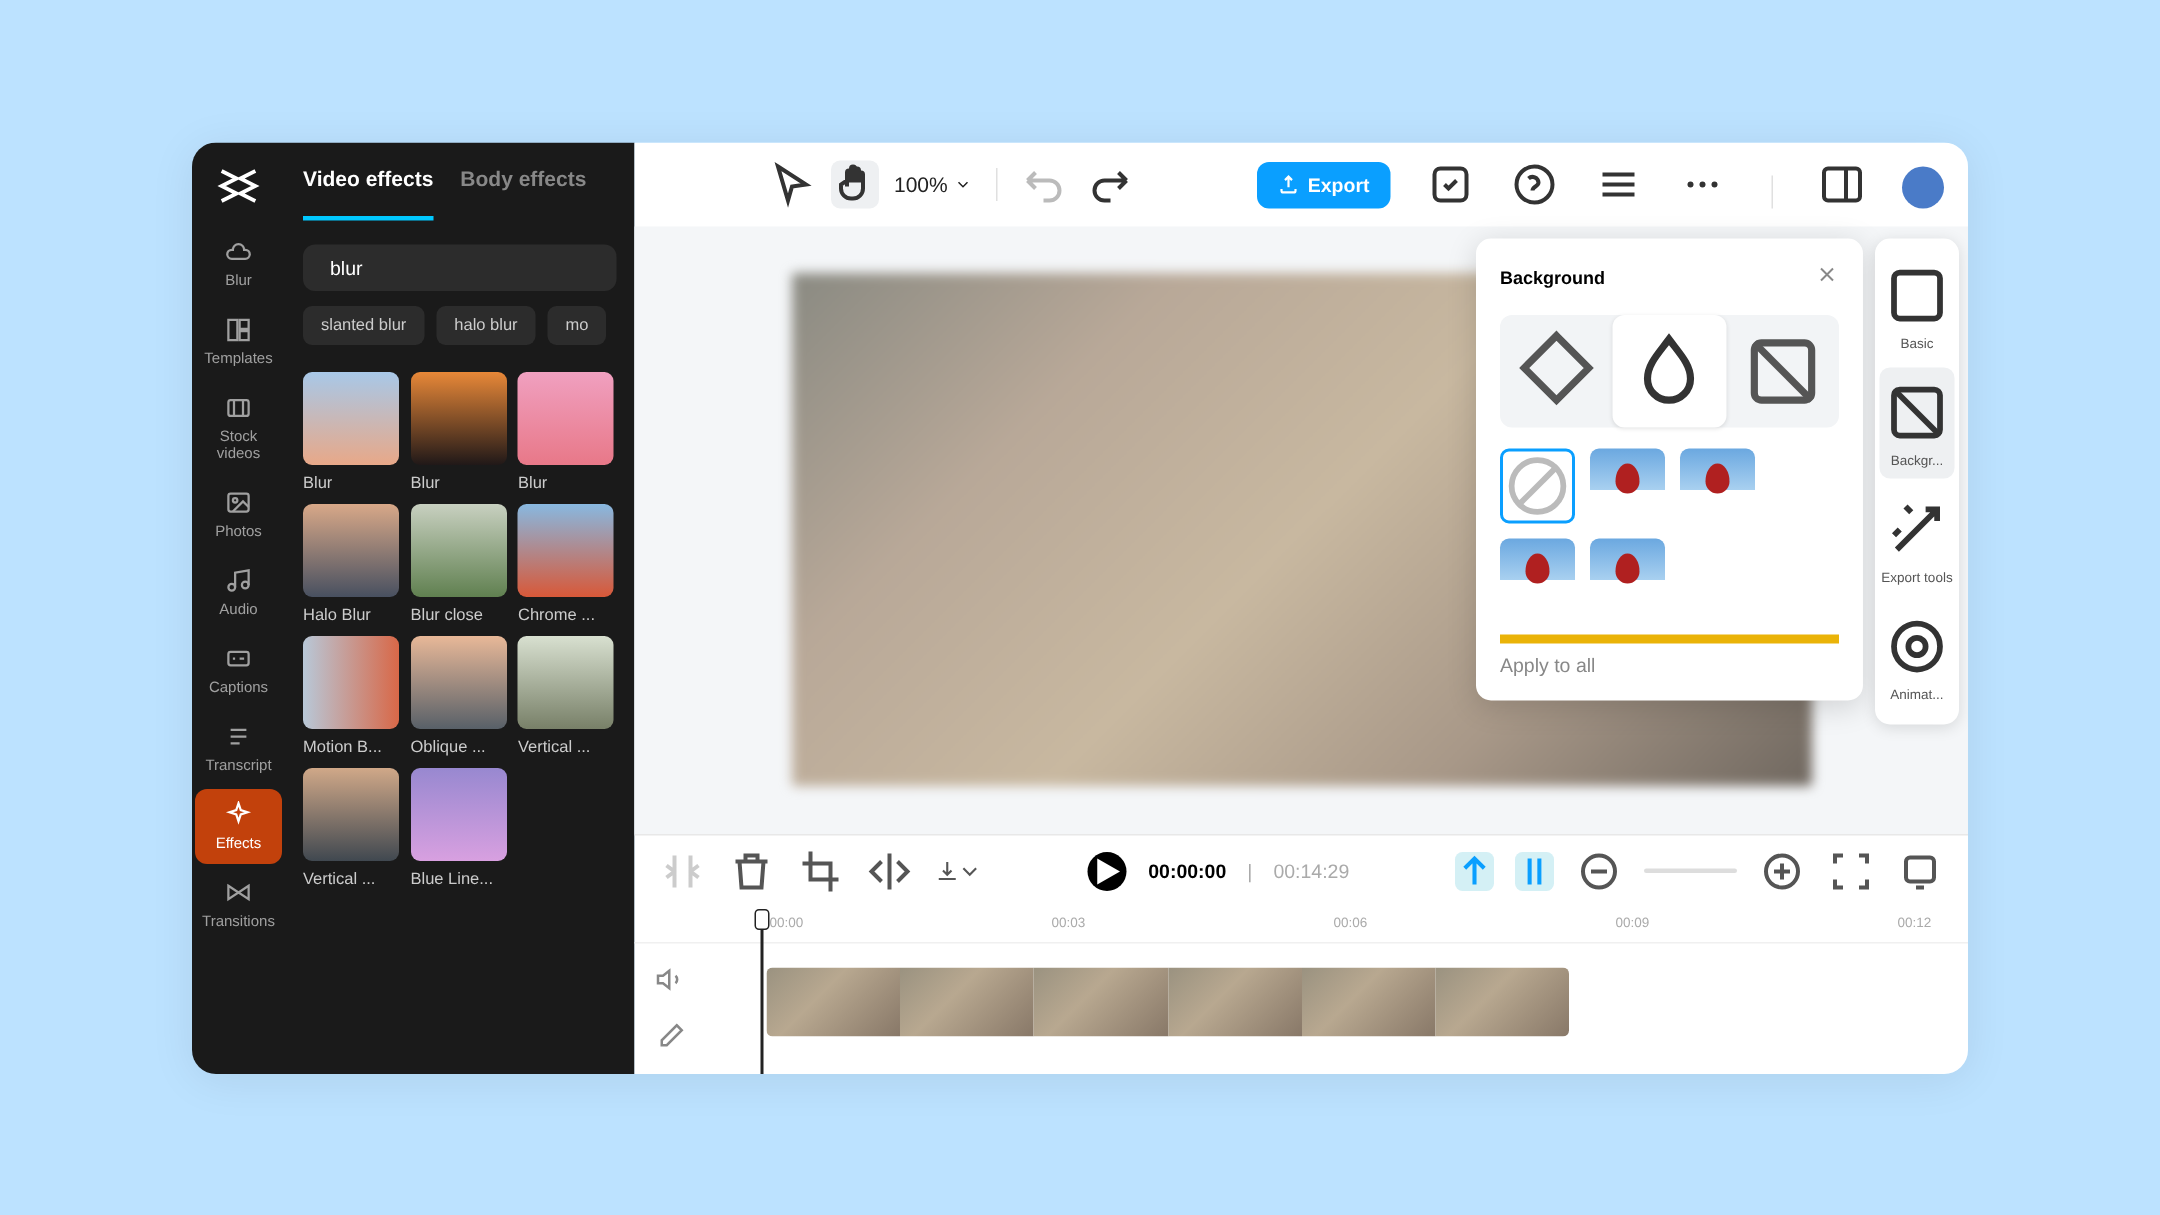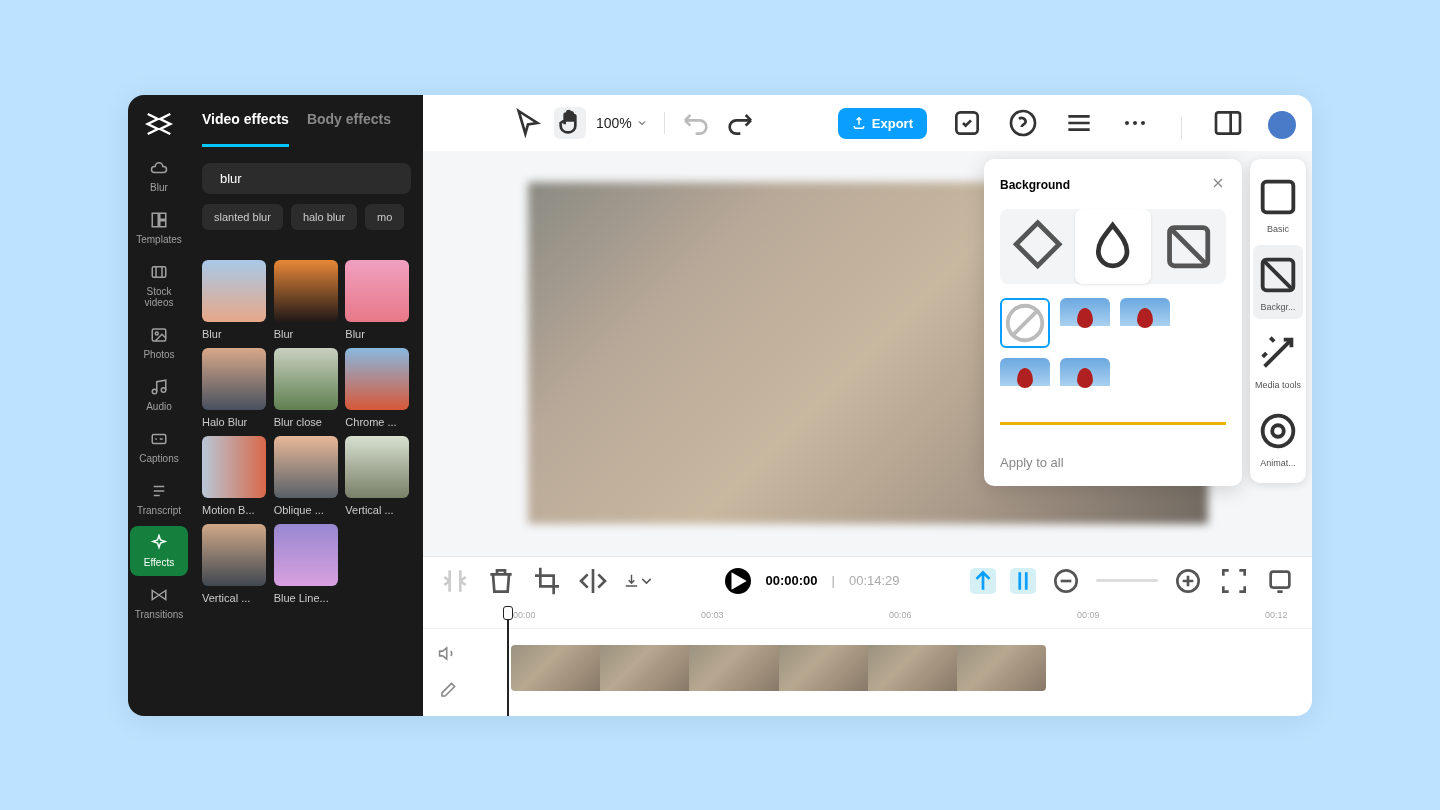--- a/index.html
+++ b/index.html
@@ -1,32 +1,32 @@
 <!DOCTYPE html>
 <html><head>
 <meta charset="utf-8">
 <style>
 *{margin:0;padding:0;box-sizing:border-box;font-family:-apple-system,BlinkMacSystemFont,"Segoe UI",sans-serif}
 body{background:#bce2ff;display:flex;align-items:center;justify-content:center;height:810px;width:1440px;overflow:hidden}
 .app{width:1184px;height:621px;display:flex;border-radius:16px;overflow:hidden;box-shadow:0 4px 30px rgba(0,0,0,0.08)}
 .leftbar{width:62px;background:#1a1a1a;display:flex;flex-direction:column;align-items:center;padding-top:14px;gap:2px}
 .logo{width:30px;height:30px;color:#fff;margin-bottom:10px;display:flex;align-items:center;justify-content:center}
 .nav-item{width:58px;padding:8px 2px;display:flex;flex-direction:column;align-items:center;gap:5px;color:#a0a0a0;cursor:pointer;border-radius:8px}
-.nav-item.active{background:#15803d;color:#fff}
+.nav-item.active{background:#c2410c;color:#fff}
 .nav-item .ico{width:18px;height:18px;display:flex;align-items:center;justify-content:center}
 .nav-item span{font-size:10px;text-align:center;line-height:11px}
 .sidepanel{width:233px;background:#1a1a1a;padding:16px 12px;color:#fff;overflow:hidden}
 .tabs{display:flex;gap:18px;margin-bottom:16px}
 .tab{font-size:14px;font-weight:600;color:#888;cursor:pointer;padding-bottom:17px}
 .tab.active{color:#fff;border-bottom:3px solid #00c8ff}
 .search{background:#2c2c2c;border-radius:8px;display:flex;align-items:center;padding:8px 10px;gap:8px;margin-bottom:10px}
 .search input{background:transparent;border:none;color:#fff;font-size:13px;flex:1;outline:none}
 .search .si{color:#888;width:15px;height:15px}
 .search .ci{color:#888;width:14px;height:14px;cursor:pointer}
-.chips{display:flex;gap:8px;margin-bottom:30px;overflow:hidden}
+.chips{display:flex;gap:8px;margin-bottom:18px;overflow:hidden}
 .chip{background:#2c2c2c;color:#ccc;font-size:11px;padding:7px 12px;border-radius:6px;cursor:pointer;white-space:nowrap}
 .effects-grid{display:grid;grid-template-columns:repeat(3,1fr);gap:8px 6px}
 .effect{display:flex;flex-direction:column;gap:6px;cursor:pointer}
 .thumb{width:64px;height:62px;border-radius:6px}
 .effect-label{font-size:11px;color:#ccc;white-space:nowrap;overflow:hidden;text-overflow:ellipsis;max-width:64px}
 .main{flex:1;background:#fff;display:flex;flex-direction:column}
 .topbar{height:56px;display:flex;align-items:center;padding:0 16px;gap:10px}
 .tb-center{flex:1;display:flex;align-items:center;justify-content:center;gap:10px}
 .ibtn{width:32px;height:32px;border-radius:6px;display:flex;align-items:center;justify-content:center;cursor:pointer;color:#333}
 .ibtn.selected{background:#eef0f2}
@@ -42,21 +42,21 @@
 .bg-head h3{font-size:12px;font-weight:700}
 .bg-close{cursor:pointer;color:#888;width:16px}
 .bg-tabs{display:flex;background:#f2f4f6;border-radius:8px;margin-bottom:14px}
 .bg-tab{flex:1;padding:9px;display:flex;align-items:center;justify-content:center;cursor:pointer;border-radius:8px}
 .bg-tab.active{background:#fff;box-shadow:0 1px 3px rgba(0,0,0,0.1)}
 .bg-thumbs{display:flex;flex-wrap:wrap;gap:10px;margin-bottom:14px}
 .bg-thumb{width:50px;height:50px;border-radius:6px;cursor:pointer;display:flex;align-items:center;justify-content:center}
 .bg-thumb.none{border:2px solid #0a9fff;color:#bbb}
 .bg-thumb.img{background:linear-gradient(180deg,#6ba8e0 0%,#a8d0f0 55%,#fff 56%,#fff 100%);position:relative}
 .bg-thumb.img::after{content:"";position:absolute;top:10px;left:50%;transform:translateX(-50%);width:16px;height:20px;background:#b02020;border-radius:50% 50% 50% 50%/60% 60% 40% 40%}
-.apply{color:#888;font-size:13px;padding-top:30px;border-top:3px solid #eab308;cursor:pointer}
+.apply{color:#888;font-size:13px;padding-top:7px;border-top:6px solid #eab308;cursor:pointer}
 .rightbar{position:absolute;top:8px;right:6px;width:56px;background:#fff;border-radius:10px;box-shadow:0 2px 10px rgba(0,0,0,0.12);display:flex;flex-direction:column;padding:8px 3px;gap:4px}
 .rb-item{display:flex;flex-direction:column;align-items:center;gap:4px;padding:7px 2px;cursor:pointer;border-radius:7px}
 .rb-item.active{background:#eef0f2}
 .rb-item span{font-size:9px;color:#555;text-align:center;white-space:nowrap;overflow:hidden;text-overflow:ellipsis;max-width:50px}
 .timeline{height:160px;border-top:1px solid #e8e8e8;display:flex;flex-direction:column}
 .tl-tools{height:48px;display:flex;align-items:center;padding:0 16px;gap:14px}
 .tl-spacer{flex:1}
 .tl-tools .ibtn{color:#555}
 .play{width:26px;height:26px;background:#000;border-radius:50%;display:flex;align-items:center;justify-content:center;cursor:pointer;color:#fff}
 .time{font-size:13px;font-weight:600}
@@ -362,21 +362,21 @@
             <svg width="17" height="17" viewBox="0 0 24 24" fill="none" stroke="#333" stroke-width="2">
               <rect x="4" y="4" width="16" height="16" rx="2"></rect>
               <path d="M4 4l16 16"></path>
             </svg>
             <span>Backgr...</span>
           </div>
         <div class="rb-item">
             <svg width="17" height="17" viewBox="0 0 24 24" fill="none" stroke="#333" stroke-width="2">
               <path d="M5 19L19 5M15 5h4v4M6 12l-2 2M10 6l-2-2"></path>
             </svg>
-            <span>Media tools</span>
+            <span>Export tools</span>
           </div>
         <div class="rb-item">
             <svg width="17" height="17" viewBox="0 0 24 24" fill="none" stroke="#333" stroke-width="2">
               <circle cx="12" cy="12" r="8"></circle>
               <circle cx="12" cy="12" r="3"></circle>
             </svg>
             <span>Animat...</span>
           </div>
       </div>
     </div>

